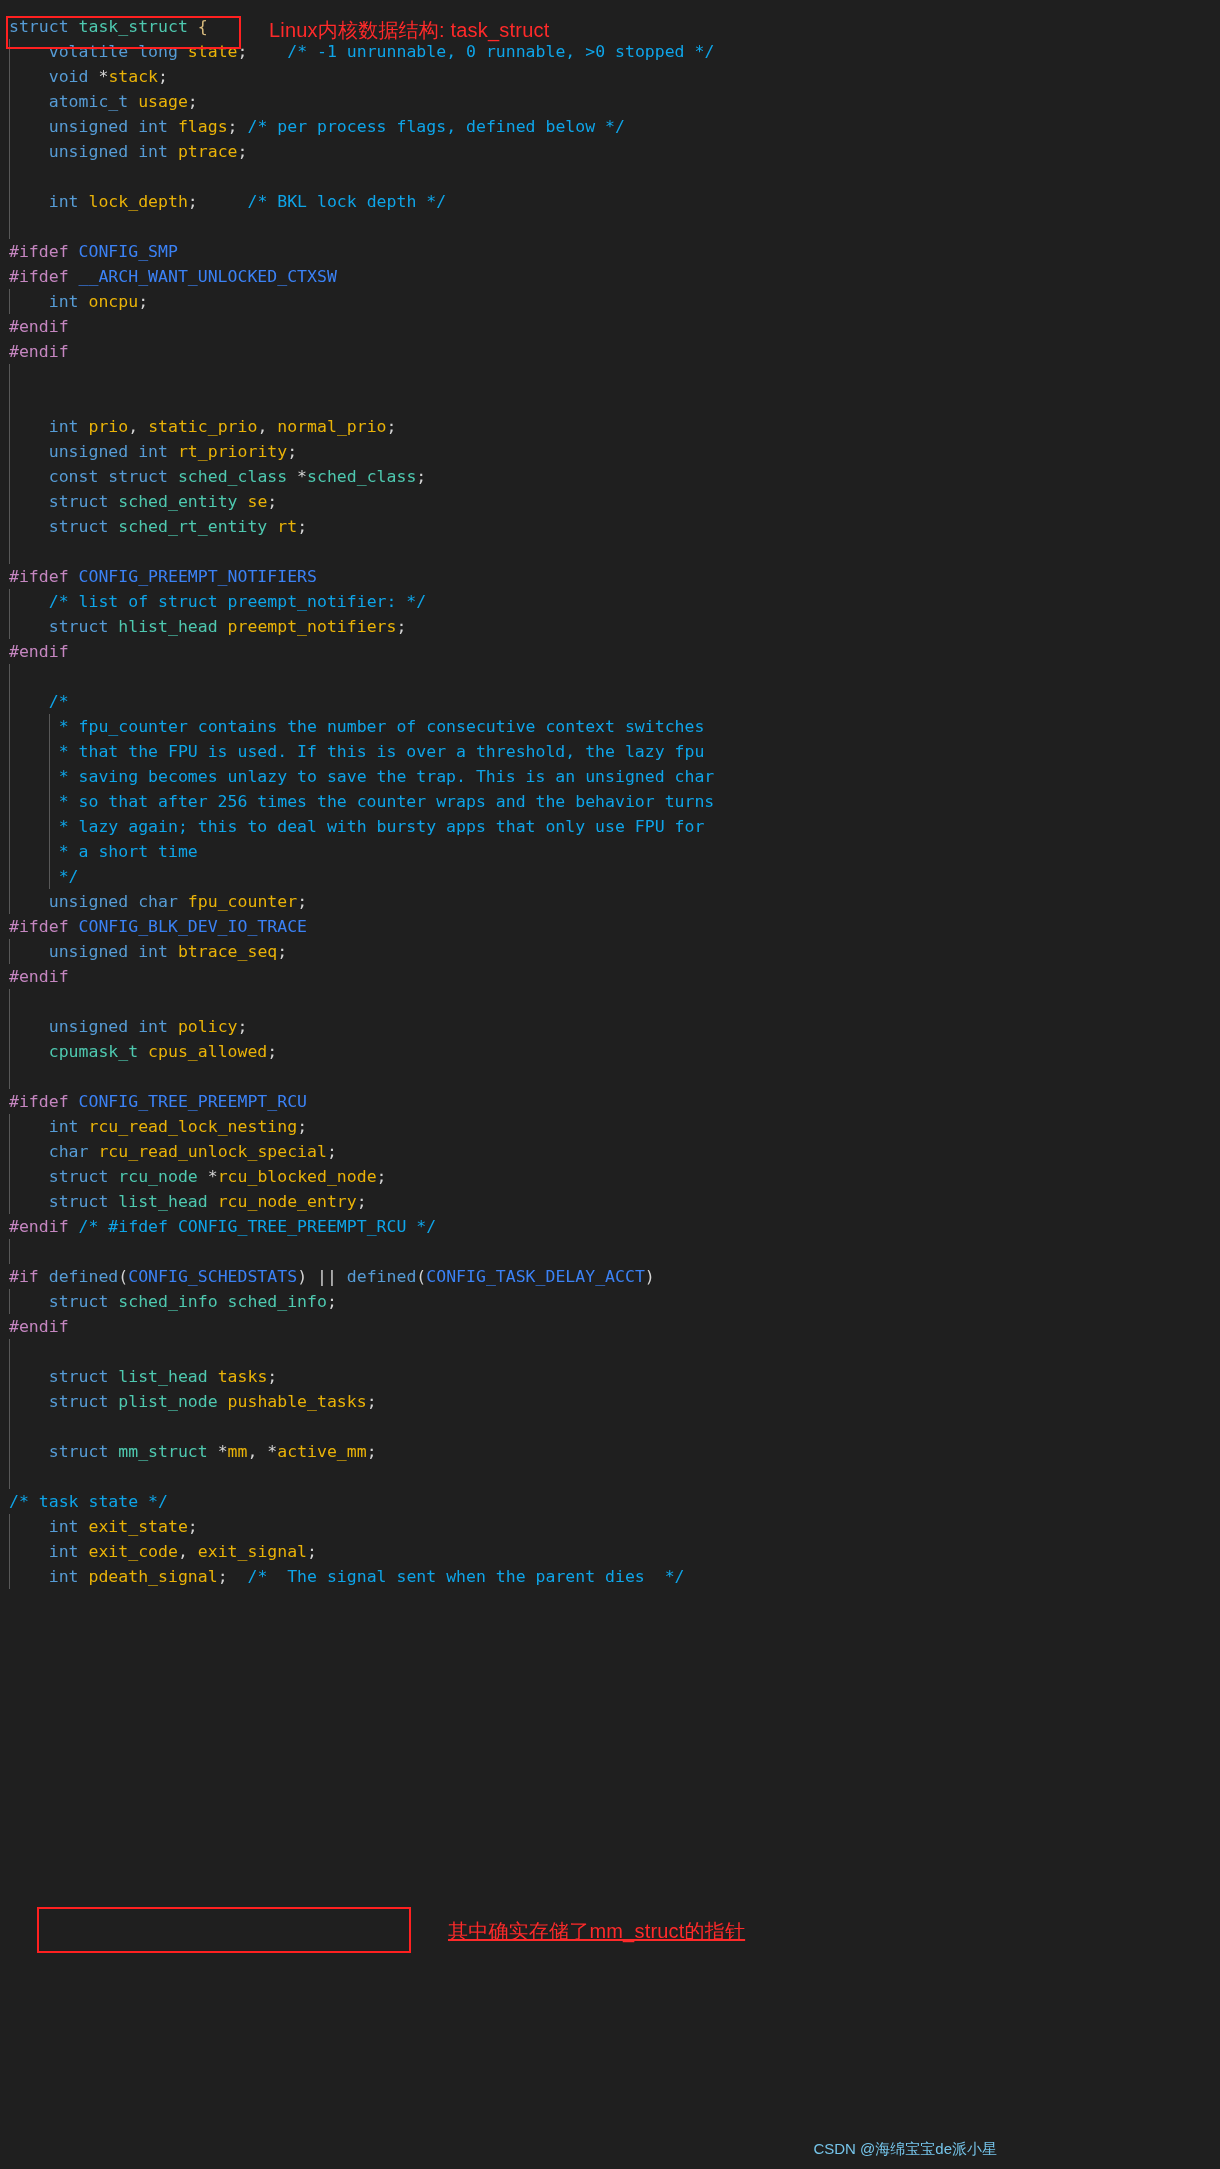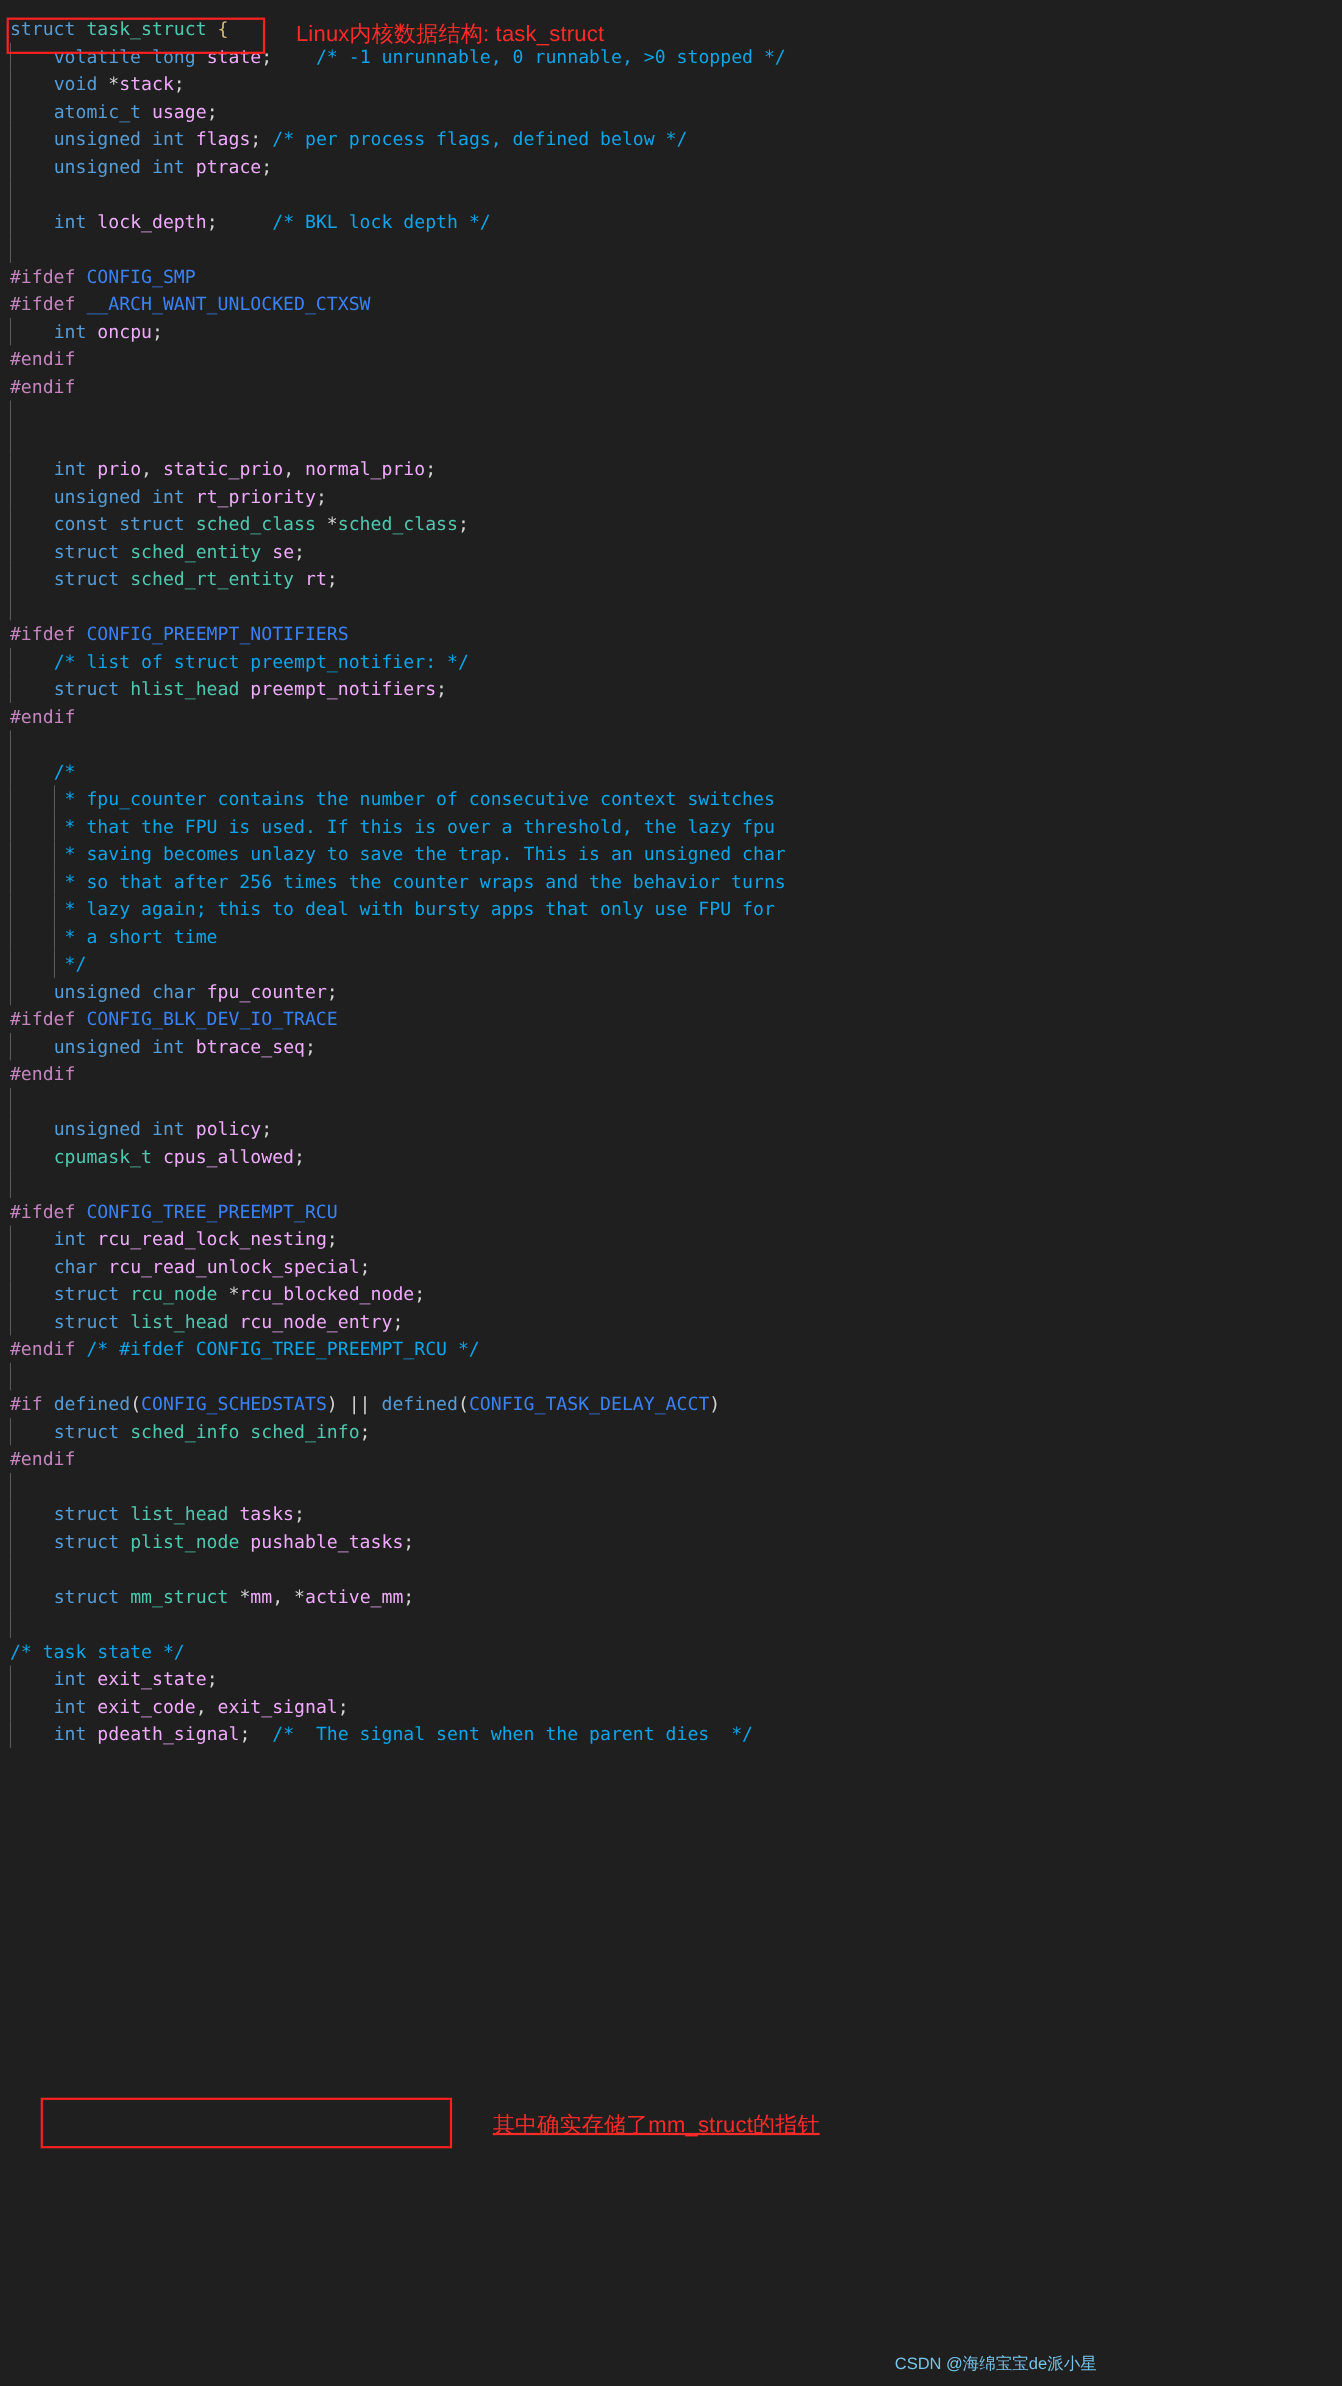--- a/index.html
+++ b/index.html
@@ -58,21 +58,21 @@
     width: 1px;
     height: 25px;
     background: #585858;
   }
   .g1 { left: 9px; }
   .g2 { left: 49px; }
 
   
   .kw   { color: #569cd6; }          
   .typ  { color: #4ec9b0; }          
-  .id   { color: #f0abfc; }          
+  .id   { color: #eab308; }          
   .cm   { color: #0ea5e9; }          
   .pp   { color: #c586c0; }          
   .mac  { color: #3b82f6; }          
   .br   { color: #d7ba7d; }          
 
   
   .redbox {
     position: absolute;
     border: 2.5px solid #ff2020;
     box-sizing: border-box;

